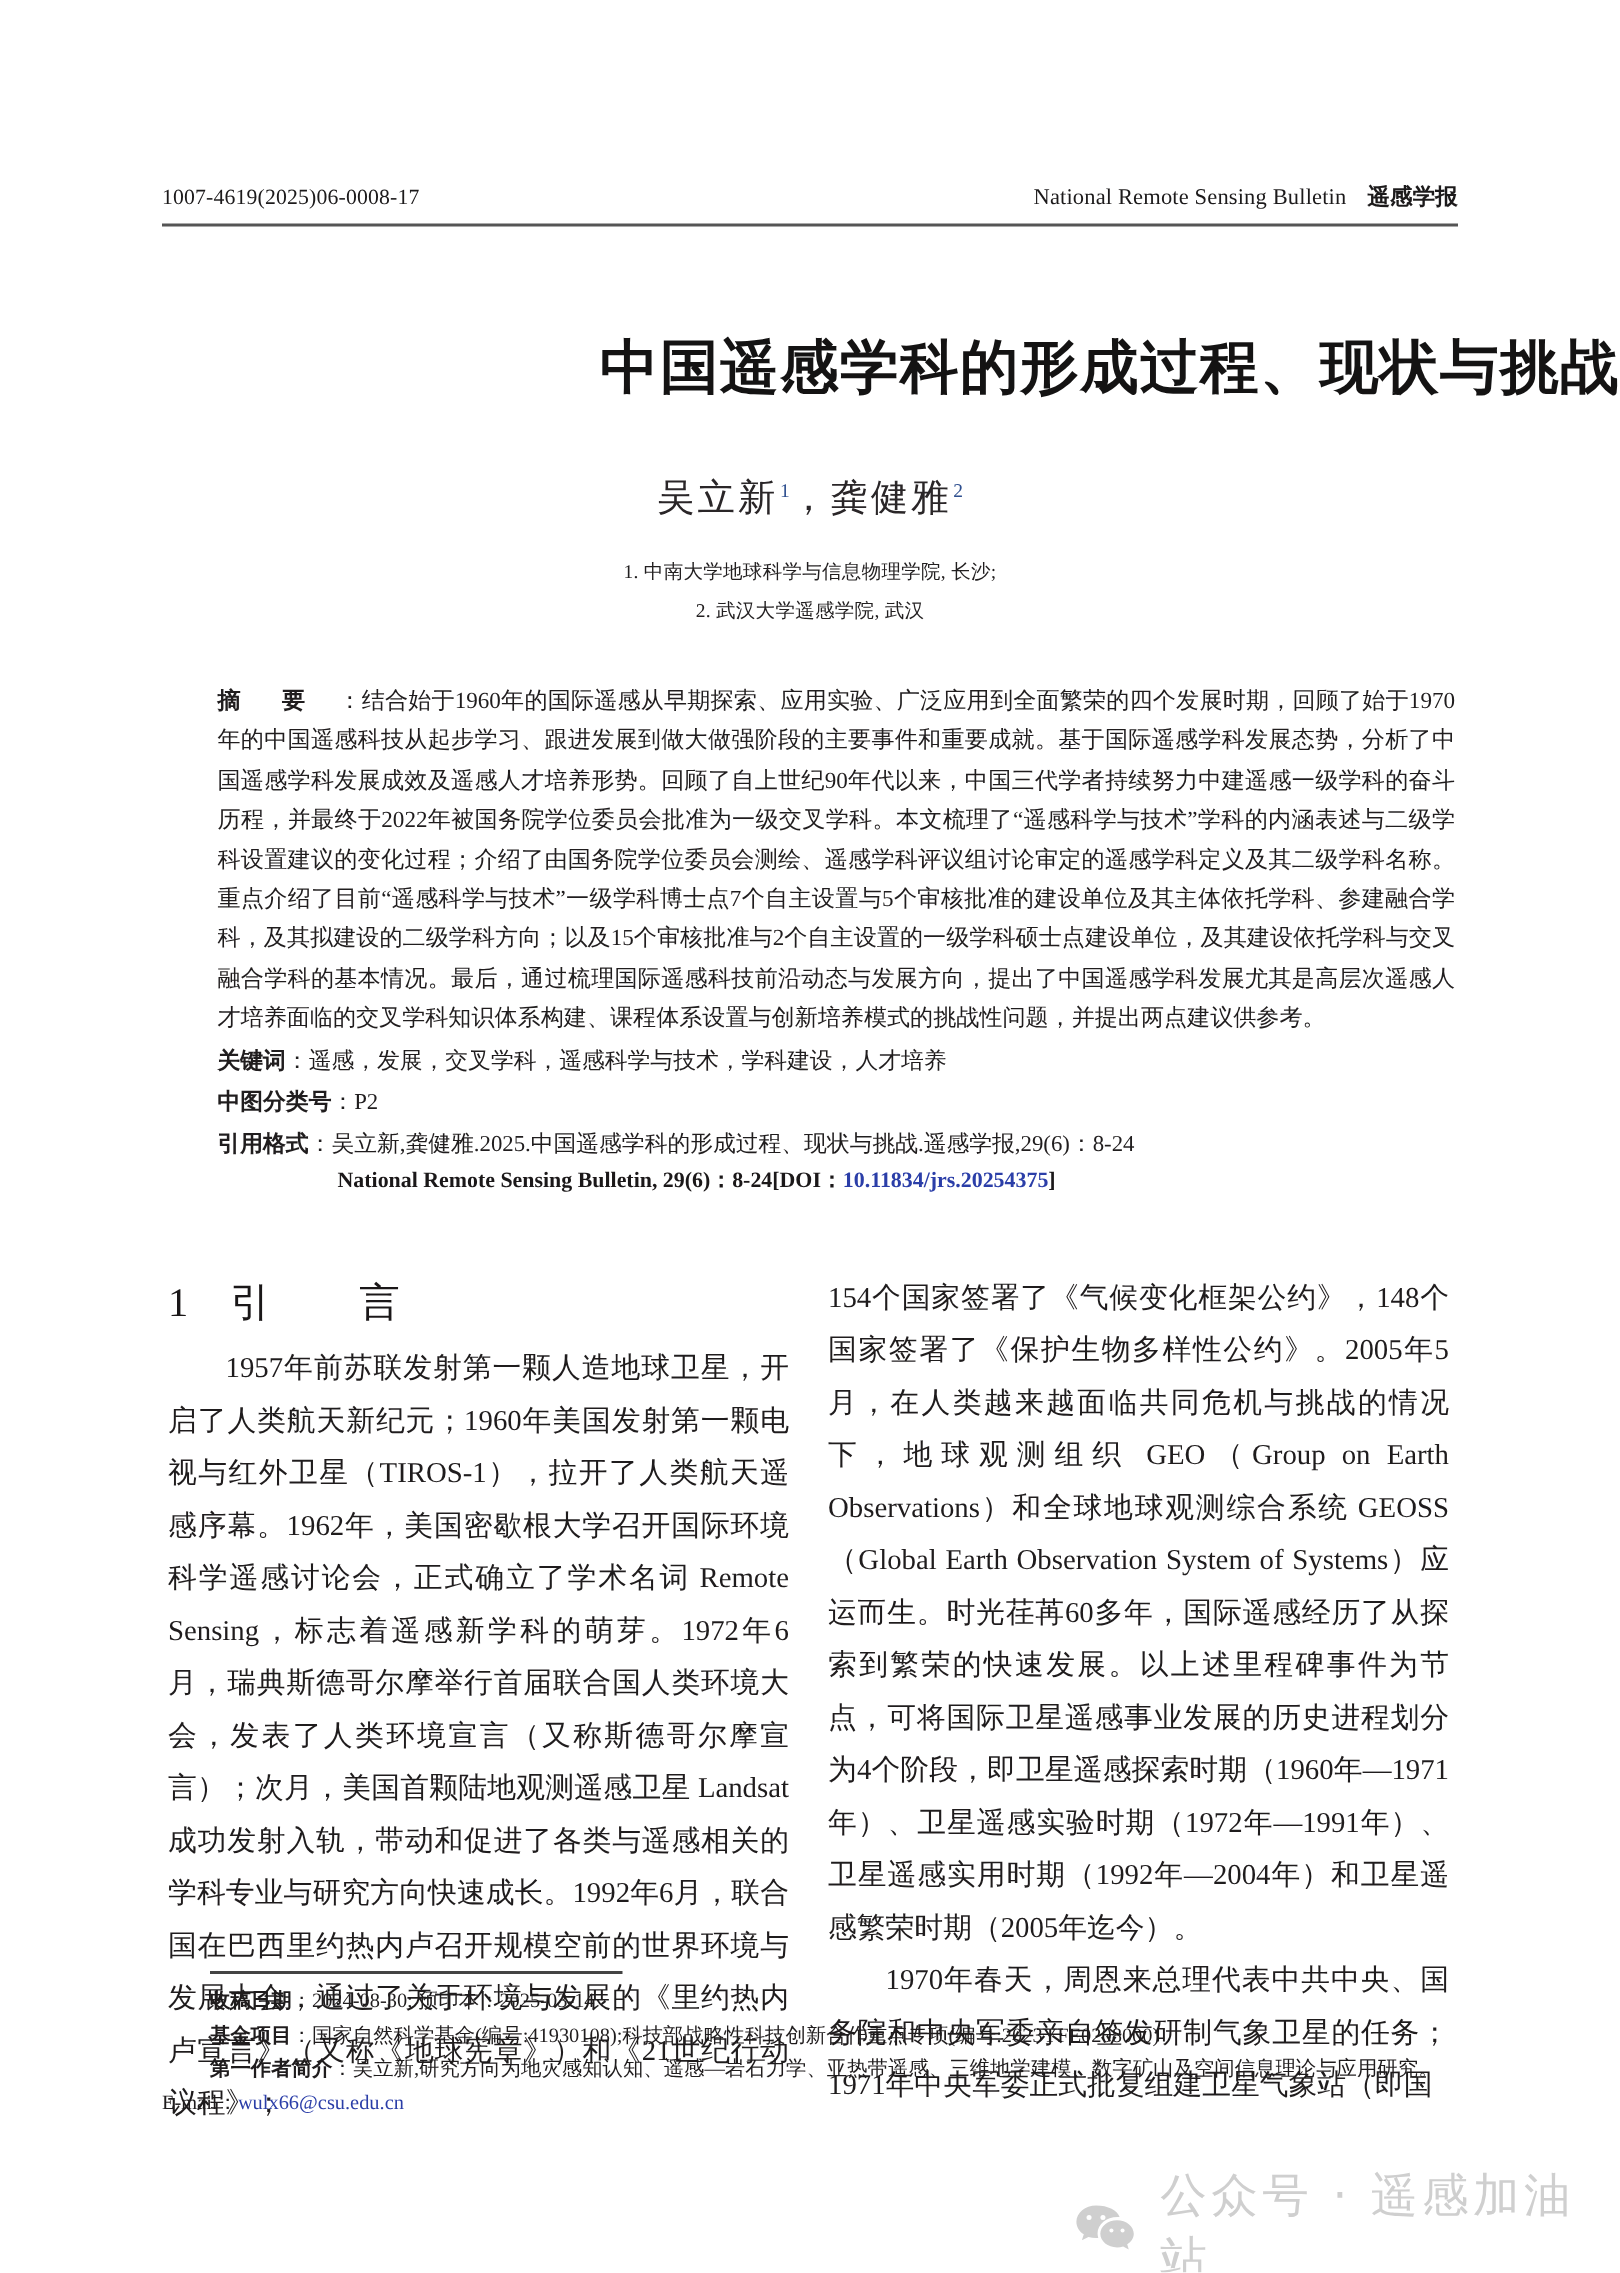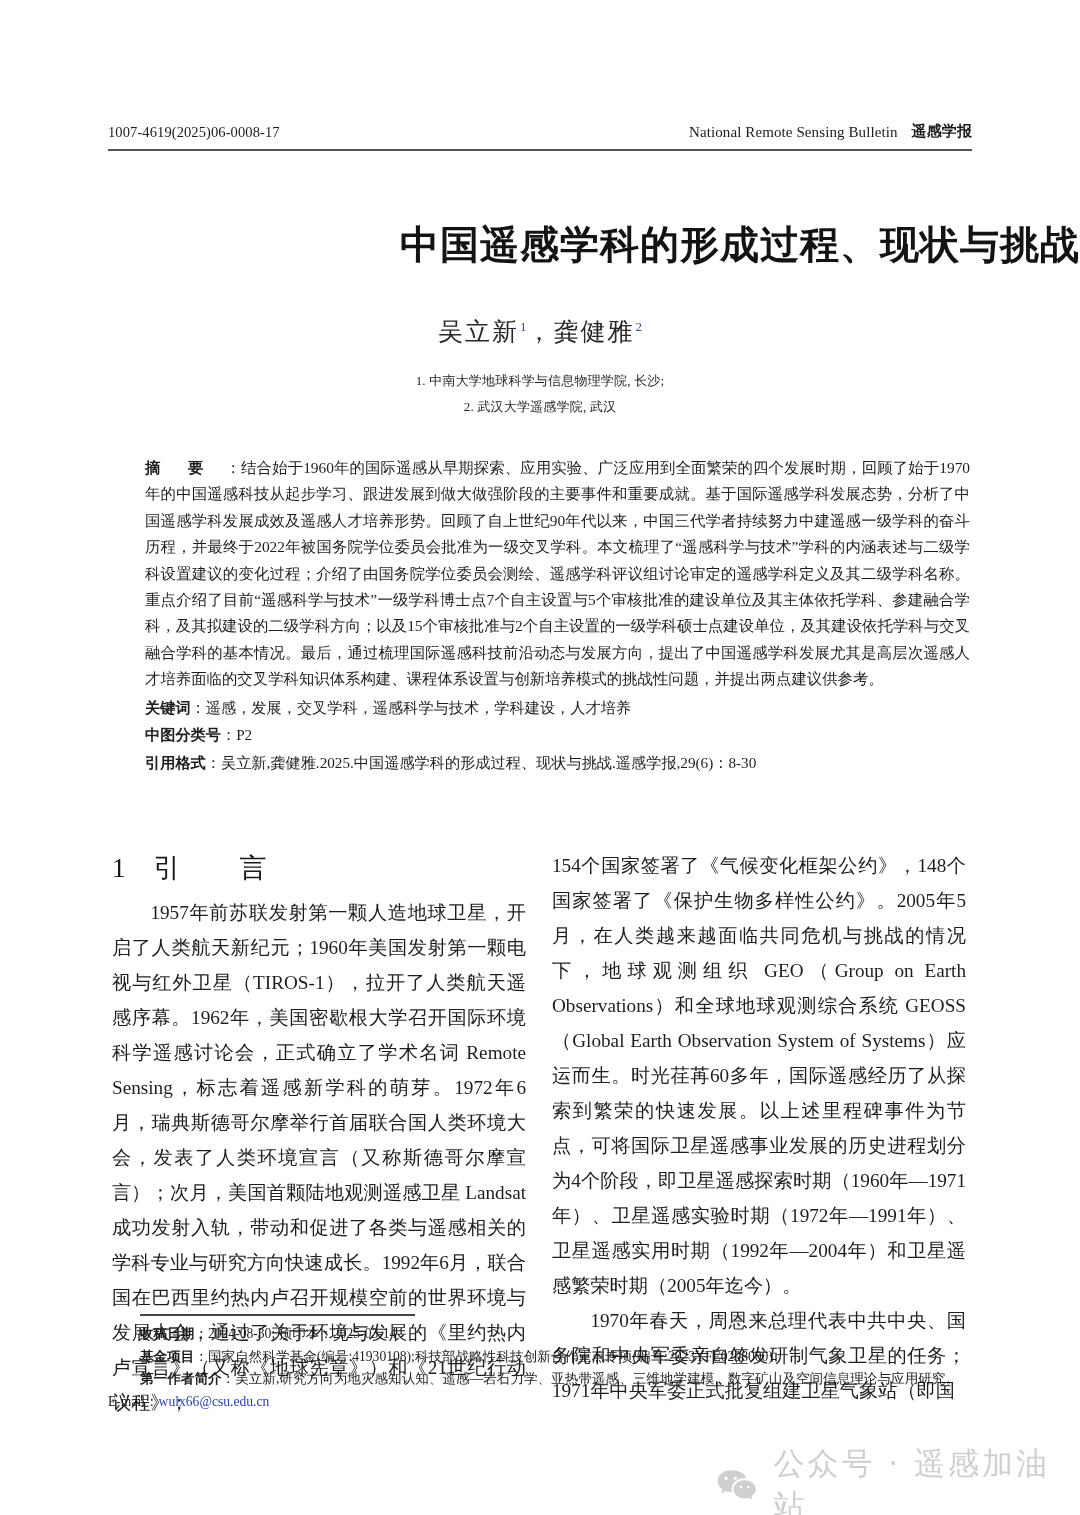--- a/index.html
+++ b/index.html
@@ -223,22 +223,23 @@
   <div class="affil affil1">1. 中南大学地球科学与信息物理学院, 长沙;</div>
   <div class="affil affil2">2. 武汉大学遥感学院, 武汉</div>
 
   <div class="abs-block">
     <div class="abs-para"><span class="abs-label">摘　要</span><span>：</span><span>结合始于1960年的国际遥感从早期探索、应用实验、广泛应用到全面繁荣的四个发展时期，回顾了始于1970年的中国遥感科技从起步学习、跟进发展到做大做强阶段的主要事件和重要成就。基于国际遥感学科发展态势，分析了中国遥感学科发展成效及遥感人才培养形势。回顾了自上世纪90年代以来，中国三代学者持续努力中建遥感一级学科的奋斗历程，并最终于2022年被国务院学位委员会批准为一级交叉学科。本文梳理了“遥感科学与技术”学科的内涵表述与二级学科设置建议的变化过程；介绍了由国务院学位委员会测绘、遥感学科评议组讨论审定的遥感学科定义及其二级学科名称。重点介绍了目前“遥感科学与技术”一级学科博士点7个自主设置与5个审核批准的建设单位及其主体依托学科、参建融合学科，及其拟建设的二级学科方向；以及15个审核批准与2个自主设置的一级学科硕士点建设单位，及其建设依托学科与交叉融合学科的基本情况。最后，通过梳理国际遥感科技前沿动态与发展方向，提出了中国遥感学科发展尤其是高层次遥感人才培养面临的交叉学科知识体系构建、课程体系设置与创新培养模式的挑战性问题，并提出两点建议供参考。</span></div>
 
     <div class="meta-line"><span class="meta-label">关键词</span><span>：</span><span>遥感，发展，交叉学科，遥感科学与技术，学科建设，人才培养</span></div>
 
     <div class="meta-line"><span class="meta-label">中图分类号</span><span>：</span><span>P2</span></div>
 
-    <div class="meta-line"><span class="meta-label">引用格式</span><span>：</span><span>吴立新,龚健雅.2025.中国遥感学科的形成过程、现状与挑战.遥感学报,29(6)：8-30</span></div>
-
+    <div class="meta-line"><span class="meta-label">引用格式</span><span>：</span><span>吴立新,龚健雅.2025.中国遥感学科的形成过程、现状与挑战.遥感学报,29(6)：8-24</span></div>
+
+    <div class="cite-en"><span>National Remote Sensing Bulletin, 29(6)：8-24[DOI：</span><span class="doi">10.11834/jrs.20254375</span><span>]</span></div>
   </div>
 
   <div class="section-head">
     <span class="num">1</span><span class="zh">引　言</span>
   </div>
 
   <div class="col col-left">
     <p>1957年前苏联发射第一颗人造地球卫星，开启了人类航天新纪元；1960年美国发射第一颗电视与红外卫星（TIROS-1），拉开了人类航天遥感序幕。1962年，美国密歇根大学召开国际环境科学遥感讨论会，正式确立了学术名词 Remote Sensing，标志着遥感新学科的萌芽。1972年6月，瑞典斯德哥尔摩举行首届联合国人类环境大会，发表了人类环境宣言（又称斯德哥尔摩宣言）；次月，美国首颗陆地观测遥感卫星 Landsat 成功发射入轨，带动和促进了各类与遥感相关的学科专业与研究方向快速成长。1992年6月，联合国在巴西里约热内卢召开规模空前的世界环境与发展大会，通过了关于环境与发展的《里约热内卢宣言》（又称《地球宪章》）和《21世纪行动议程》；</p>
   </div>
 

